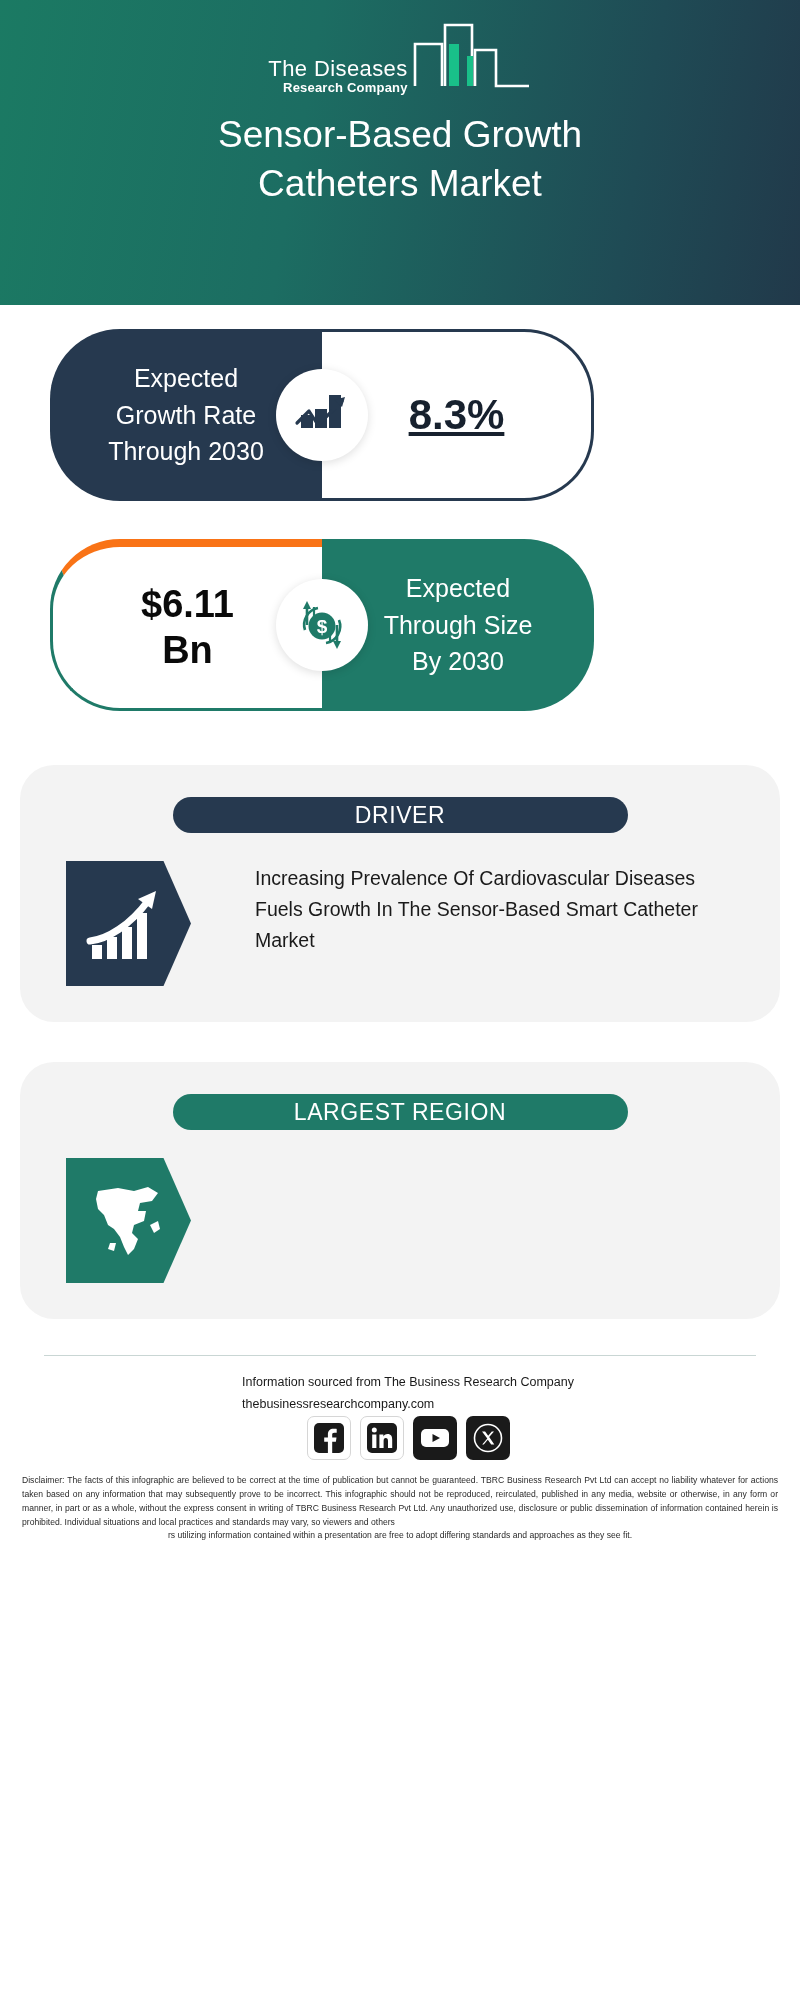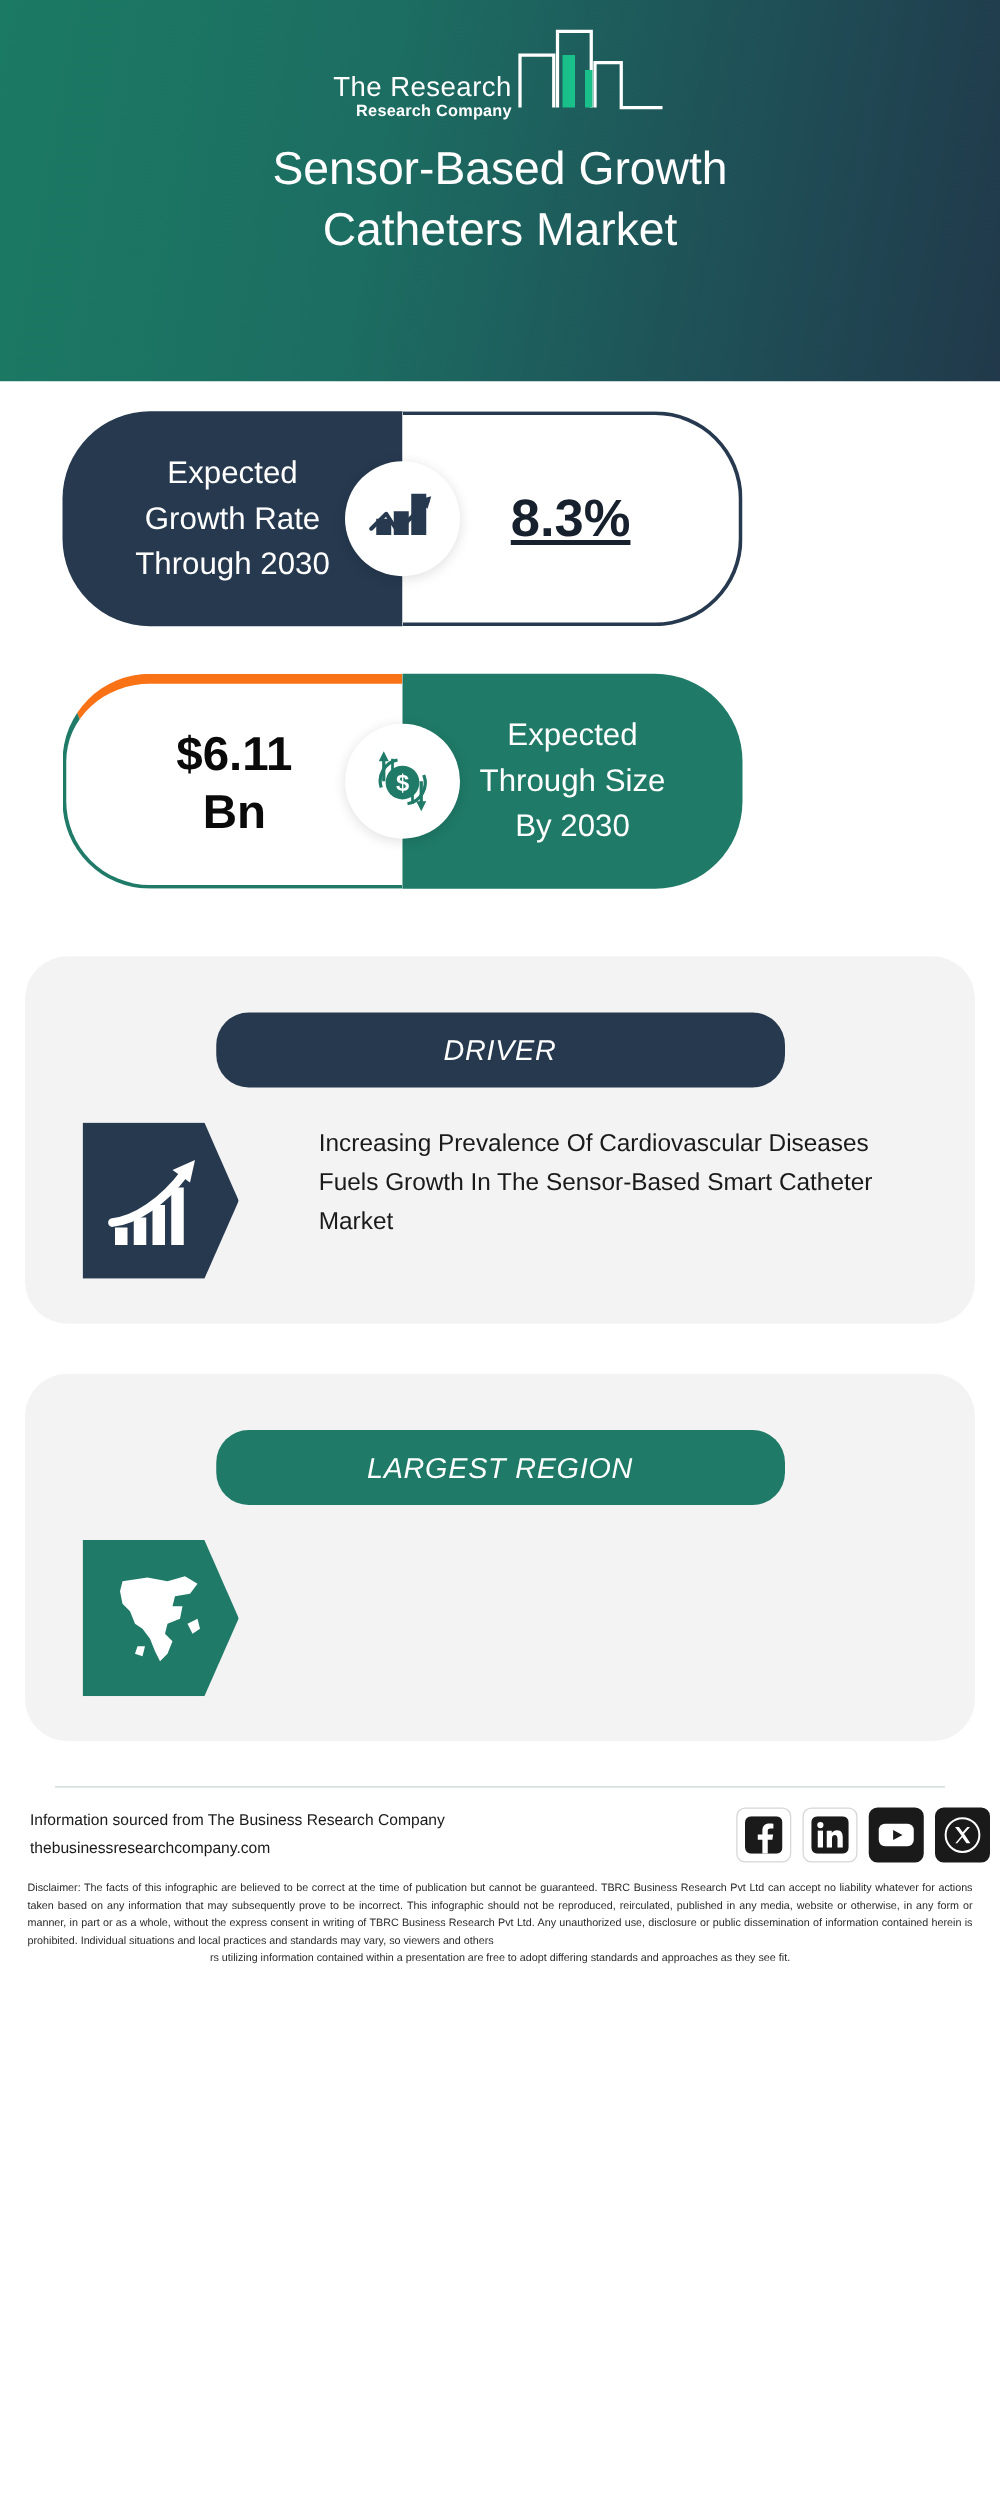--- a/index.html
+++ b/index.html
@@ -68,44 +68,44 @@
     z-index:5;
   }
 
   
   .panel {
     width:760px; margin:0 auto;
     background:#f3f3f3; border-radius:34px;
     position:relative;
   }
   .pill {
-    width:455px; height:60px; margin:17px auto;
+    width:455px; height:36px; margin:4px auto;
     border-radius:26px;
     display:flex; align-items:center; justify-content:center;
-    color:#ffffff; font-size:23px; letter-spacing:.6px;font-style:italic;
+    color:#ffffff; font-size:23px; letter-spacing:.6px;
   }
   .pill.dark { background:#26394f; }
   .pill.green { background:#1f7a68; }
 
   .panel-body { display:flex; align-items:flex-start; padding:0 46px 0 46px;gap:44px; }
   .arrow-box {
     width:125px; height:125px; flex:0 0 125px;
     display:flex; align-items:center; justify-content:center;
     clip-path:polygon(0 0, 78% 0, 100% 50%, 78% 100%, 0 100%);
   }
   .arrow-box.dark { background:#26394f; }
   .arrow-box.green { background:#1f7a68; }
   .panel-text {
     flex:1; padding-left:20px; padding-top:2px;
     font-size:19.5px; line-height:1.58; color:#1a1a1a;
   }
 
   
   .footer-sep { width:712px; height:1px; background:#c9d6d4; margin:0 auto; }
-  .footer-row { display:flex; align-items:center; padding:16px 8px 0 24px; }
+  .footer-row { display:flex; align-items:center; padding:16px 8px 0 24px;flex-direction:column; }
   .footer-src { flex:1; font-size:12.5px; line-height:1.75; color:#1a1a1a; }
   .socials { display:flex; gap:9px; align-items:center; }
   .sq { width:44px; height:44px; border-radius:7px; display:flex; align-items:center; justify-content:center; }
   .sq.fb { background:#ffffff; border:1px solid #d6d6d6; }
   .sq.li { background:#ffffff; border:1px solid #d6d6d6; }
   .sq.yt { background:#1a1a1a; }
   .sq.x  { background:#1a1a1a; }
 
   .disclaimer {
     padding:14px 22px 0 22px;
@@ -114,21 +114,21 @@
   }
   .disclaimer .last { display:block; text-align:center; }
 </style>
 </head>
 <body>
 
 <div class="header">
 
   <div class="logo-wrap">
     <div class="logo-text">
-      <div class="logo-line1">The Research</div>
+      <div class="logo-line1">The Diseases</div>
       <div class="logo-line2">Research Company</div>
     </div>
     <span class="logo-mark">
       <svg width="120" height="72" viewBox="0 0 120 72">
         <polyline points="3,64 3,22 30,22 30,64" fill="none" stroke="#fff" stroke-width="2.6"></polyline>
         <polyline points="33,64 33,3 60,3 60,64" fill="none" stroke="#fff" stroke-width="2.6"></polyline>
         <polyline points="63,64 63,28 84,28 84,64 117,64" fill="none" stroke="#fff" stroke-width="2.6"></polyline>
         <rect x="37" y="22" width="10" height="42" fill="#19c089"></rect>
         <rect x="55" y="34" width="6" height="30" fill="#19c089"></rect>
       </svg>

